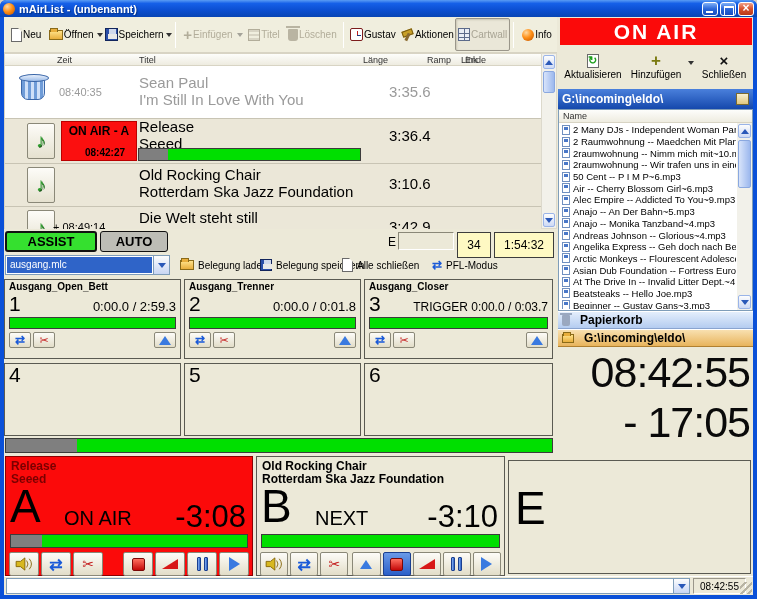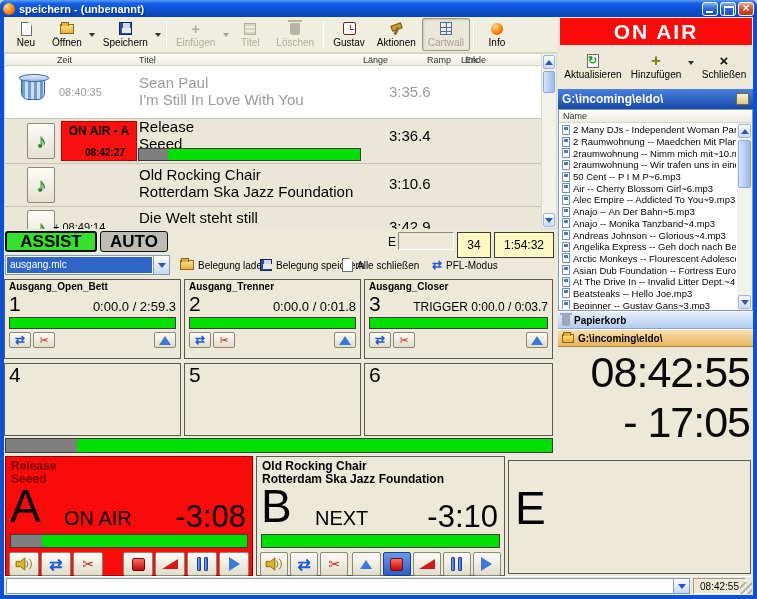--- a/index.html
+++ b/index.html
@@ -22,21 +22,21 @@
   .wb.close { background:linear-gradient(180deg,#f0a088,#d8502c 50%,#b83818); }
   .wb.min::before { content:""; position:absolute; left:3px; bottom:2px; width:7px; height:2px; background:#fff; }
   .wb.max::before { content:""; position:absolute; left:3px; top:3px; width:8px; height:7px; border:1px solid #fff; border-top:2px solid #fff; }
   .wb.close::before { content:"×"; position:absolute; left:0; right:0; top:-2px; text-align:center; color:#fff; font-weight:bold; font-size:12px; }
 
   .content { position:absolute; left:4px; top:17px; width:749px; height:578px; background:#ece9d8; }
 
   
   .toolbar { position:absolute; left:0; top:0; width:553px; height:36px; background:#f0eede;
     border-bottom:1px solid #d8d4c4; display:flex; align-items:center; padding-left:2px; }
-  .tbtn { height:33px; min-width:40px; padding:1px 5px; display:flex; flex-direction:column; align-items:center;
+  .tbtn { height:33px; min-width:40px; padding:1px 5px; display:flex; align-items:center;
     justify-content:center; gap:1px; font-size:10px; color:#000; border:1px solid transparent; border-radius:2px; }
   .tbtn .lbl { white-space:nowrap; }
   .tbtn.disabled { color:#b2ad9a; }
   .tbtn.pressed { background:#eae7d8; border:1px solid #9a968a; box-shadow:inset 1px 1px 2px #c9c5b4; color:#a8a494; }
   .tsep { width:1px; height:26px; background:#c9c5b2; border-right:1px solid #fff; margin:0 3px; }
   .ddarrow { width:9px; height:33px; display:flex; align-items:center; justify-content:center; }
   .ddarrow::before, .dd-small::before { content:""; border-left:3px solid transparent; border-right:3px solid transparent; border-top:4px solid #333; }
 
   
   .i16 { width:16px; height:15px; position:relative; display:flex; align-items:center; justify-content:center; }
@@ -91,21 +91,21 @@
   
   .vsb { position:absolute; background:#f2f1ea; border:1px solid #dcd9cc; }
   .sbtn { position:absolute; left:1px; right:1px; height:14px; border:1px solid #9ab4e8; border-radius:2px;
     background:linear-gradient(180deg,#fdfdfd,#cdd9f5); display:flex; align-items:center; justify-content:center; }
   .sbtn.up::before { content:""; border-left:4px solid transparent; border-right:4px solid transparent; border-bottom:5px solid #2a58b8; }
   .sbtn.down::before { content:""; border-left:4px solid transparent; border-right:4px solid transparent; border-top:5px solid #2a58b8; }
   .sthumb { position:absolute; left:1px; right:1px; border:1px solid #8aa8e0; border-radius:2px;
     background:linear-gradient(90deg,#d8e4fa,#9cb8ee); }
 
   
-  .mode-btn { position:absolute; top:2px; height:21px; border:2px solid #111; border-radius:3px; font-weight:bold; font-size:17px;
+  .mode-btn { position:absolute; top:2px; height:21px; border:2px solid #111; border-radius:3px; font-weight:bold; font-size:13px;
     display:flex; align-items:center; justify-content:center; }
   .ebox { position:absolute; top:3px; height:18px; border:1px solid; border-color:#8a8878 #fff #fff #8a8878; background:#ece9d8; }
   .vbox { position:absolute; top:3px; height:26px; border:1px solid #3c3c3c; background:#fef9c3; font-size:12px;
     display:flex; align-items:center; justify-content:center; }
 
   
   .combo { position:absolute; border:1px solid #7f9db9; background:#fff; display:flex; }
   .combo .sel { flex:1; background:#2f64c8; color:#fff; font-size:10px; padding:2px 3px; margin:1px; white-space:nowrap; overflow:hidden; }
   .combo .cb { width:16px; border-left:1px solid #7f9db9; background:linear-gradient(180deg,#fdfdfd,#c8d6f4);
     display:flex; align-items:center; justify-content:center; }
@@ -157,22 +157,22 @@
   .g-closex::before { content:"×"; color:#111; font-weight:bold; font-size:15px; line-height:13px; }
   .rp-pathbar { position:absolute; left:554px; top:72px; width:195px; height:20px;
     background:linear-gradient(180deg,#4a80dc,#1548ac); color:#fff; font-weight:bold; font-size:12px;
     display:flex; align-items:center; padding:0 4px; }
   .ic-docup { width:13px; height:12px; background:linear-gradient(180deg,#f8f0d0,#e0c880); border:1px solid #7a6a30; }
   .rp-list { position:absolute; left:554px; top:92px; width:195px; height:202px; background:#fff; border:1px solid #7f9db9; }
   .namehdr { height:13px; background:linear-gradient(180deg,#fdfdfb,#eeece0); border-bottom:1px solid #d8d4c4; font-size:9px; color:#333; padding:1px 4px; }
   .fitem { height:11.7px; display:flex; align-items:center; gap:3px; padding:0 2px; font-size:9.5px; white-space:nowrap; overflow:hidden; }
   .ic-file { flex:0 0 auto; width:8px; height:10px; background:#fff; border:1px solid #7090c0; position:relative; }
   .ic-file::before { content:""; position:absolute; left:1px; top:1px; width:4px; height:3px; background:#4a78c8; }
-  .rp-band { position:absolute; left:554px; width:195px; height:18px; display:flex; align-items:center; gap:4px; padding:0 4px;
-    font-weight:bold; font-size:10px; border-top:1px solid #fff; }
+  .rp-band { position:absolute; left:554px; width:195px; height:18px; display:flex; align-items:center; gap:10px; padding:0 4px;
+    font-weight:bold; font-size:12px; border-top:1px solid #fff; }
   .band-blue { background:linear-gradient(180deg,#e4eefc,#b4ccf0); border-bottom:1px solid #8aa4d0; }
   .band-orange { background:linear-gradient(180deg,#f8e0b0,#e8b45c); border-bottom:1px solid #b08030; }
   .ic-trash-b { width:8px; height:11px; background:#9aa8c0; border-radius:1px 1px 2px 2px; position:relative; }
   .ic-trash-b::before { content:""; position:absolute; left:-2px; top:-2px; width:12px; height:2px; background:#9aa8c0; }
   .clock { position:absolute; left:554px; top:330px; width:195px; height:107px; text-align:right; padding-right:3px; color:#0a0a0a; }
   .clock .c1 { font-size:43px; line-height:50px; letter-spacing:-1px; }
   .clock .c2 { font-size:43px; line-height:50px; letter-spacing:-1px; }
 
   
   .statusbar { position:absolute; left:0; top:559px; width:749px; height:19px; background:#ece9d8; border-top:1px solid #fff; }
@@ -181,21 +181,21 @@
     font-size:10px; display:flex; align-items:center; justify-content:center; }
   .grip { position:absolute; right:1px; bottom:1px; width:12px; height:12px;
     background:repeating-linear-gradient(135deg, transparent 0 3px, #b8b4a4 3px 5px); }
 </style>
 </head>
 <body>
 
 <div class="win">
   <div class="titlebar">
     <div class="app-ico"></div>
-    <span class="tb-title">speichern - (unbenannt)</span>
+    <span class="tb-title">mAirList - (unbenannt)</span>
     <div class="winbtns">
       <div class="wb min"></div>
       <div class="wb max"></div>
       <div class="wb close"></div>
     </div>
   </div>
 
   <div class="content">
 
     <div class="toolbar">

